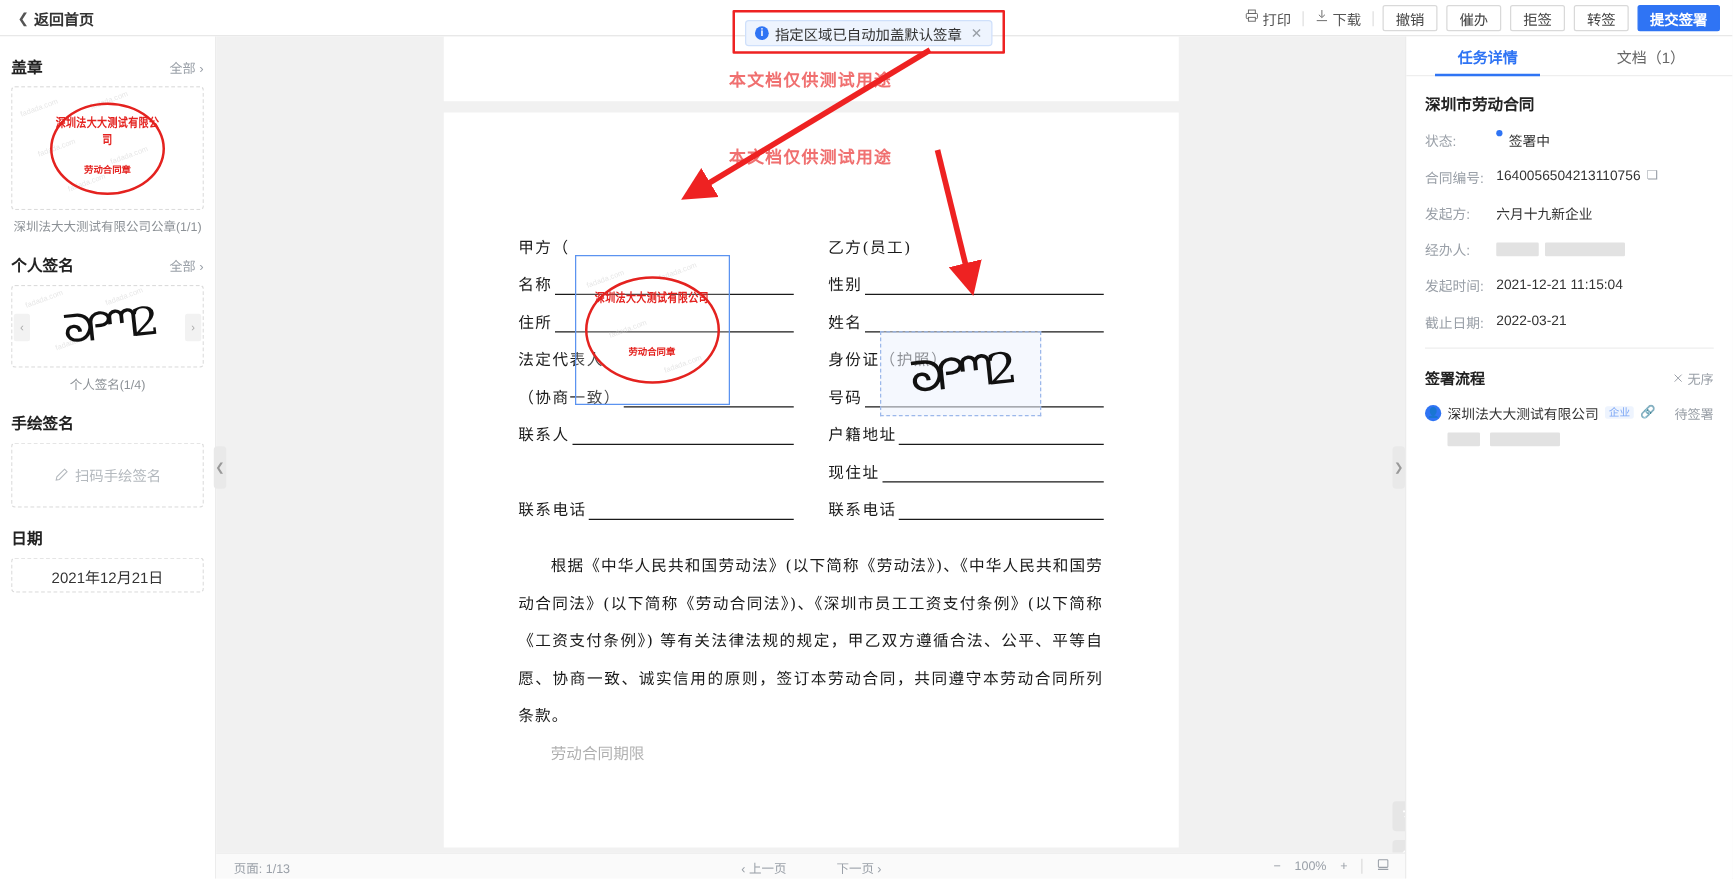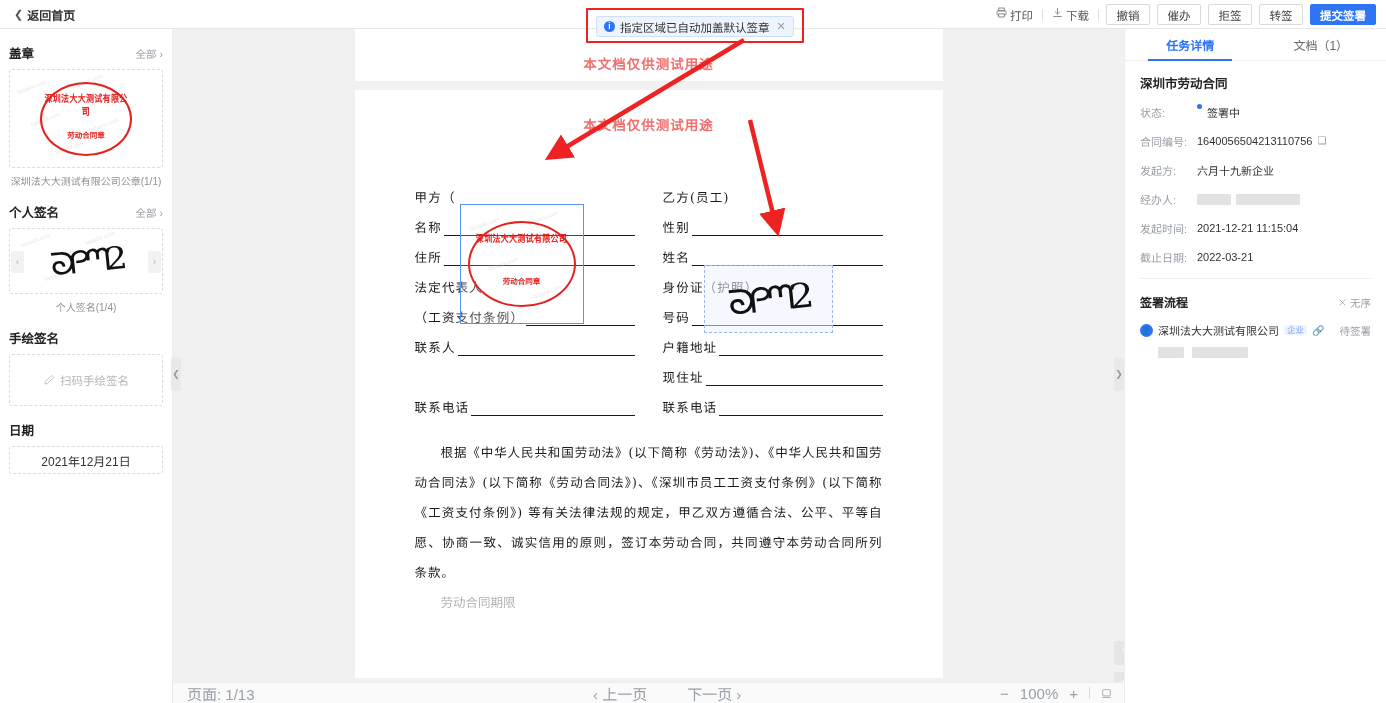--- a/index.html
+++ b/index.html
@@ -177,21 +177,21 @@
     flex-direction: column; gap: 7px; z-index: 35; }
   .fbtn {
     width: 24px; height: 24px; background: #e6e6e6; border-radius: 3px;
     display: flex; align-items: center; justify-content: center; cursor: pointer;
   }
 
   
   .bottombar {
     position: absolute; left: 173px; top: 682px; width: 951px; height: 21px;
     background: #fafafa; border-top: 1px solid #ececec;
-    display: flex; align-items: center; font-size: 15px; color: #9aa0a8;
+    display: flex; align-items: center; font-size: 10px; color: #9aa0a8;
   }
   .pg-info { margin-left: 14px; }
   .pg-nav { position: absolute; left: 420px; display: flex; gap: 40px; }
   .pg-nav span { cursor: pointer; }
   .zoomctl { position: absolute; right: 12px; display: flex; align-items: center; gap: 11px; }
   .zoomctl .z { cursor: pointer; }
 
   
   .rpanel {
     position: absolute; left: 1124px; top: 29px; width: 262px; height: 674px;
@@ -367,21 +367,21 @@
               </div>
             <div class="frow">
                 <span class="flab">住所</span>
                 <span class="fline"></span>
               </div>
             <div class="frow">
                 <span class="flab">法定代表人</span>
                 <span class="noline"></span>
               </div>
             <div class="frow">
-                <span class="flab">（工资支付条例）</span>
+                <span class="flab">（协商一致）</span>
                 <span class="fline"></span>
               </div>
             <div class="frow">
                 <span class="flab">联系人</span>
                 <span class="fline"></span>
               </div>
             <div class="frow">
                 <span class="flab"></span>
                 <span class="noline"></span>
               </div>

